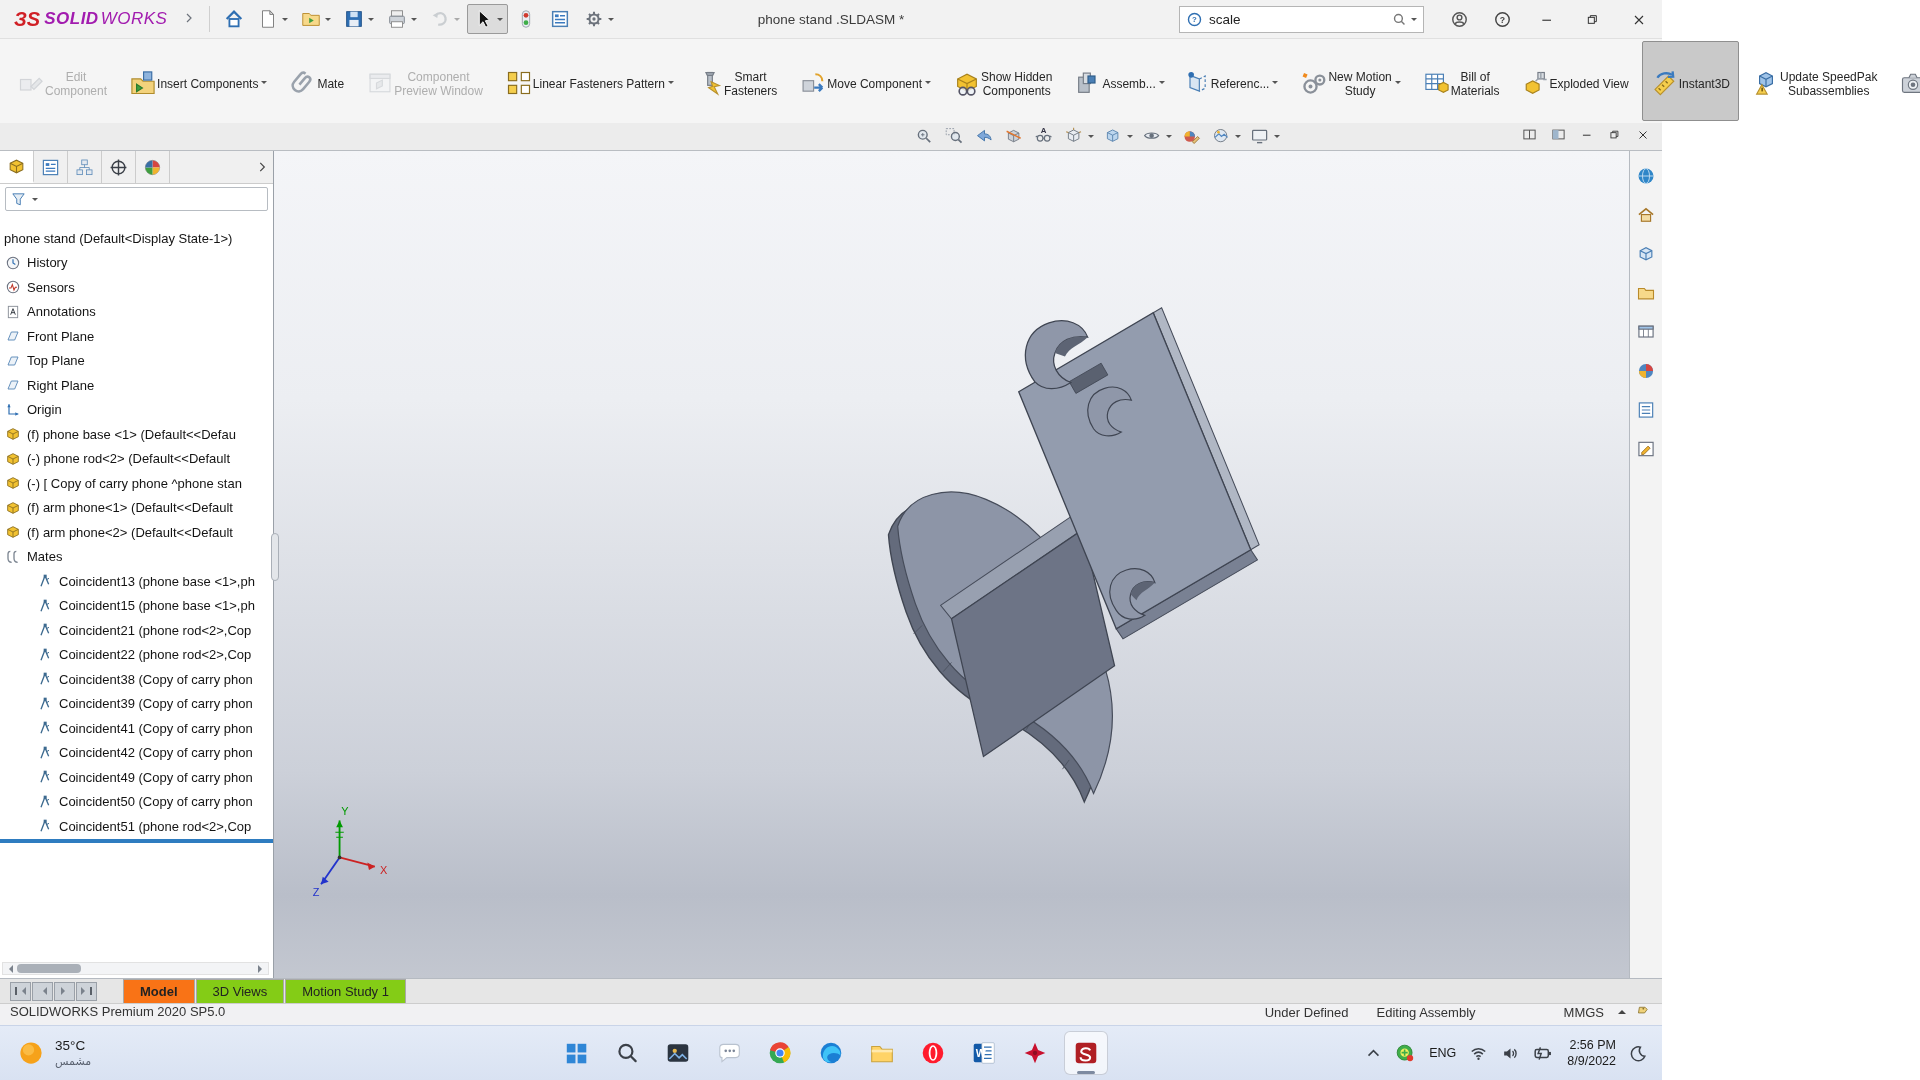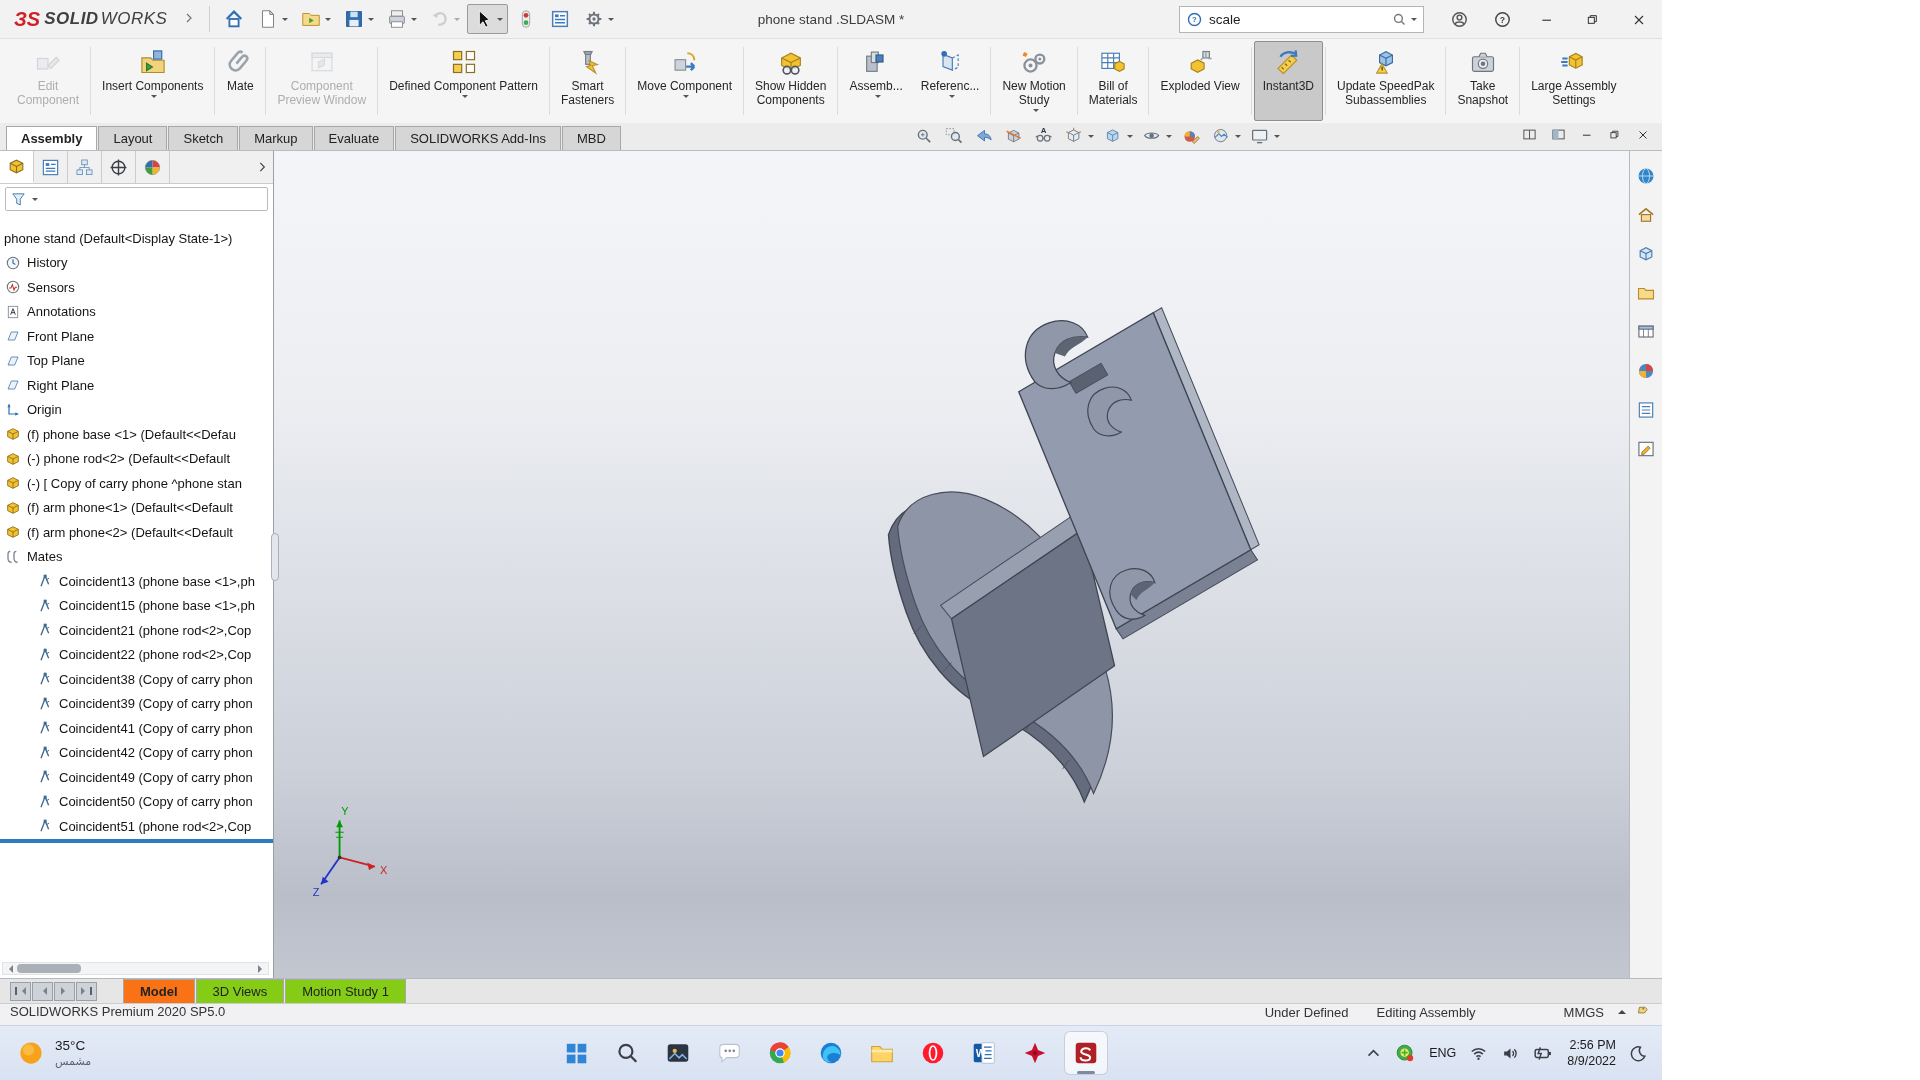--- a/index.html
+++ b/index.html
@@ -1,40 +1,40 @@
 <!DOCTYPE html>
 <html><head>
 <meta charset="utf-8">
 <style>
   *{box-sizing:border-box;margin:0;padding:0;user-select:none}
   html,body{width:1920px;height:1080px;overflow:hidden;font-family:"Liberation Sans","DejaVu Sans",sans-serif;background:#fff}
   .app{width:1662px;height:1080px;display:flex;flex-direction:column}
   
   .titlebar{height:39px;background:#f2f2f2;position:relative;display:flex;align-items:center;border-bottom:1px solid #e0e0e0;flex:none}
   .brand{display:flex;align-items:center;padding:0 10px 0 14px;gap:2px}
-  .brand .bseg{font-size:17px;letter-spacing:.5px;color:#404040}
+  .brand .bseg{font-size:17px;letter-spacing:.5px;color:#a21caf}
   .brand .b1{font-weight:bold;font-style:italic}
   .brand .b2{font-weight:300;font-style:italic}
   .swglyph{font-size:20px;font-weight:bold;font-style:italic;color:#d02026;margin-right:2px}
   .flyout{margin:0 6px}
   .tbsep{width:1px;height:26px;background:#cfcfcf;margin:0 8px}
   .qat{display:flex;align-items:center;gap:2px}
   .qbtn{display:flex;align-items:center;padding:3px 4px;border-radius:2px;border:1px solid transparent}
   .qbtn.pressed{background:#dcdcdc;border-color:#9a9a9a}
   .qbtn.qdis{opacity:.45}
   .car{width:0;height:0;border:3.5px solid transparent;border-top-color:#555;margin-left:3px;margin-top:3px}
   .tb-title{position:absolute;left:50%;top:0;transform:translateX(-50%);height:39px;display:flex;align-items:center;font-size:13.5px;color:#3c3c3c}
   .tb-right{position:absolute;right:0;top:0;height:39px;display:flex;align-items:center}
   .searchbox{width:245px;height:27px;background:#fff;border:1px solid #b5b5b5;display:flex;align-items:center;padding:0 6px;margin-right:14px}
   .searchbox input{border:none;outline:none;flex:1;font-size:13.5px;color:#222;font-family:inherit;background:transparent;margin-left:6px}
   .titleicon{padding:0 12px;display:flex;align-items:center;height:100%}
   .winbtn{width:46px;height:100%;display:flex;align-items:center;justify-content:center}
   
   .ribbon{height:84px;background:#f5f5f5;display:flex;align-items:stretch;padding:2px 0 2px 8px;flex:none}
-  .rbtn{display:flex;flex-direction:column;align-items:center;padding:5px 8px 2px;border-radius:2px;border:1px solid transparent}
+  .rbtn{display:flex;flex-direction:row;align-items:center;padding:5px 8px 2px;border-radius:2px;border:1px solid transparent}
   .rbtn .ric{height:30px;display:flex;align-items:center;justify-content:center}
   .rlabel{font-size:12px;color:#262626;text-align:center;line-height:14px;margin-top:2px;white-space:nowrap}
   .rbtn.rdis .rlabel{color:#aeaeae}
   .rbtn.rdis svg{opacity:.45}
   .rbtn.ractive{background:#c9c9c9;border-color:#8f8f8f}
   .rsep{width:1px;background:#dcdcdc;margin:6px 2px}
   
   .tabrow{height:28px;background:#ececec;position:relative;display:flex;align-items:flex-end;flex:none;border-bottom:1px solid #b9bdc2}
   .ctabs{display:flex;margin-left:6px;height:24px}
   .ctab{padding:2px 14px;font-size:13px;color:#222;background:#d6d6d6;border:1px solid #a8a8a8;border-bottom:none;display:flex;align-items:center;margin-right:1px}
@@ -292,21 +292,21 @@
         <span class="ric">
           <svg width="28" height="28" viewBox="0 0 24 24">
             <g stroke="#8a6d1f" stroke-width="1">
               <rect x="3" y="3" width="7" height="7" fill="#f5ce4d"></rect>
               <rect x="14" y="3" width="7" height="7" fill="#fff"></rect>
               <rect x="3" y="14" width="7" height="7" fill="#f5ce4d"></rect>
               <rect x="14" y="14" width="7" height="7" fill="#fff"></rect>
             </g>
           </svg>
         </span>
-        <span class="rlabel"><span>Defined Component Pattern</span></span>
+        <span class="rlabel"><span>Linear Fasteners Pattern</span></span>
         <span class="car" style="margin-top:2px"></span>
       </div>
       <div class="rsep"></div>
       <div class="rbtn">
         <span class="ric">
           <svg width="28" height="28" viewBox="0 0 24 24">
             <rect x="10" y="3" width="4" height="11" fill="#b9c0c9" stroke="#767d87"></rect>
             <path d="M8.5 3 h7 l-1.2 2.6 h-4.6 z" fill="#99a1ab" stroke="#767d87"></path>
             <path d="M13 11 l7 3.2 -4.4 1 3 6.3 -7.8 -5.4 3.4 -1.2 z" fill="#f2c231" stroke="#b8912e"></path>
           </svg>
@@ -440,29 +440,20 @@
             <path d="M8 7.5 l5.5 -2.8 5.5 2.8 v7 l-5.5 2.8 -5.5 -2.8 z" fill="#f2c231" stroke="#a8821c"></path>
             <path d="M8 7.5 l5.5 2.8 5.5 -2.8 M13.5 10.3 v7" fill="none" stroke="#a8821c"></path>
             <path d="M2 9 h4.5 M1 12 h5.5 M2 15 h4.5" stroke="#3a7abf" stroke-width="1.6"></path>
           </svg>
         </span>
         <span class="rlabel"><span>Large Assembly</span><br><span>Settings</span></span>
       </div>
     </div>
 
   <div class="tabrow">
-    <div class="ctabs" id="ctabs">
-        <div class="ctab active">Assembly</div>
-        <div class="ctab">Layout</div>
-        <div class="ctab">Sketch</div>
-        <div class="ctab">Markup</div>
-        <div class="ctab">Evaluate</div>
-        <div class="ctab">SOLIDWORKS Add-Ins</div>
-        <div class="ctab">MBD</div>
-      </div>
     <div class="hud" id="hud">
         <div class="hudbtn">
           <svg width="21" height="21" viewBox="0 0 24 24">
             <circle cx="10" cy="10" r="5" fill="#dce6f0" fill-opacity=".6" stroke="#67707c" stroke-width="1.6"></circle>
             <path d="M14 14 L18.5 18.5" stroke="#67707c" stroke-width="2"></path>
             <path d="M8 10 h4 M10 8 v4" stroke="#67707c"></path>
           </svg>
         </div>
         <div class="hudbtn">
           <svg width="21" height="21" viewBox="0 0 24 24">

